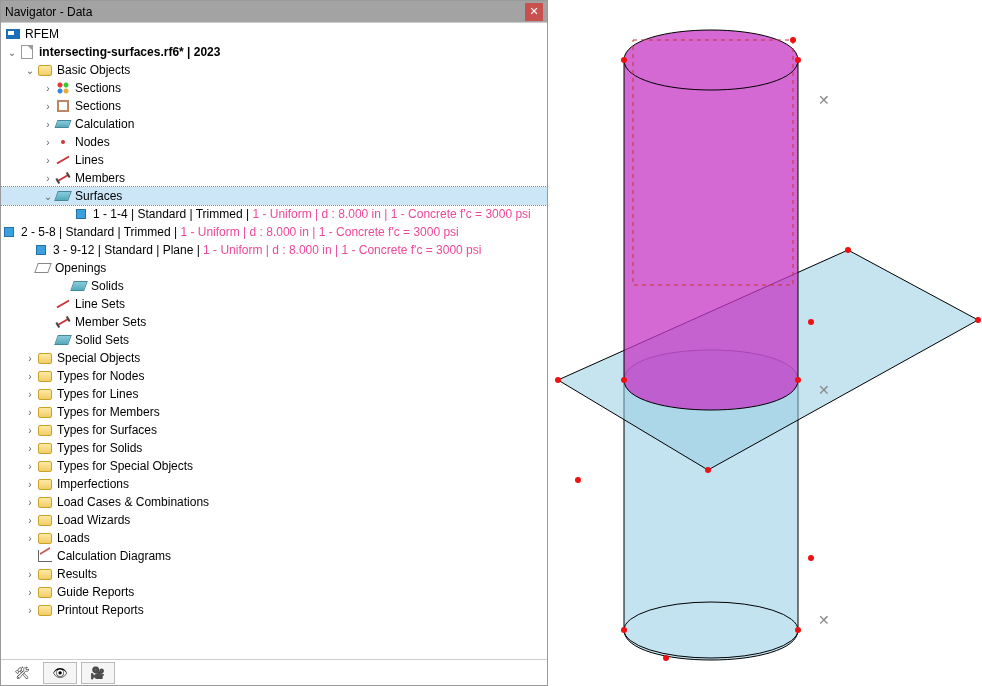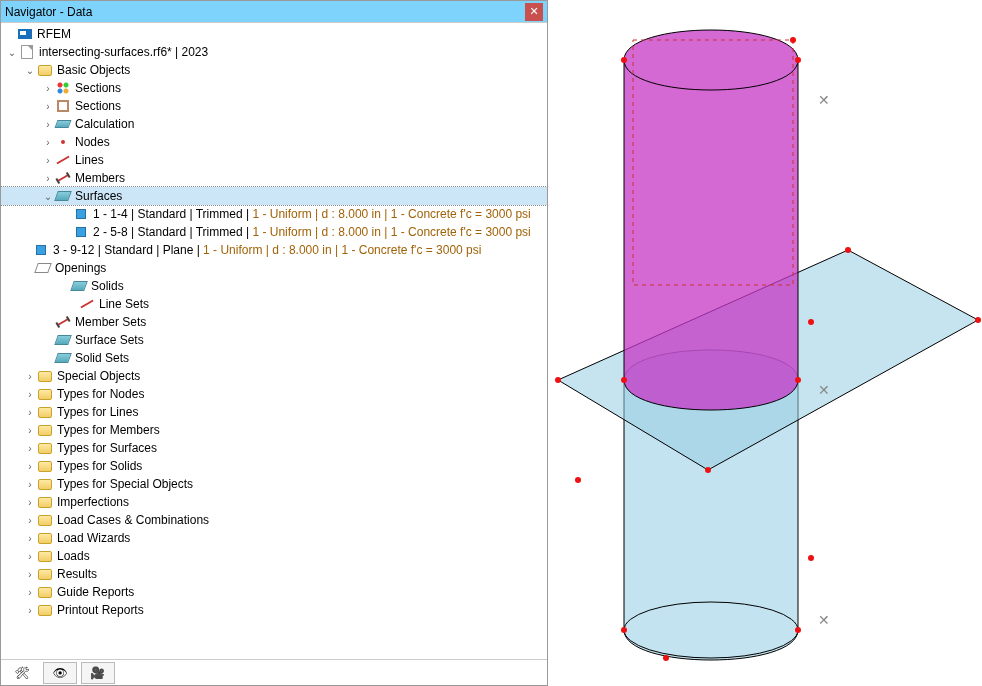--- a/index.html
+++ b/index.html
@@ -1,18 +1,18 @@
 <!DOCTYPE html>
 <html><head>
 <meta charset="utf-8">
 <style>
   * { box-sizing: border-box; margin: 0; padding: 0; font-family: "Segoe UI", Tahoma, sans-serif; font-size: 12px; }
   body { background: #fff; width: 982px; height: 686px; display: flex; overflow: hidden; }
   .nav-panel { width: 548px; height: 686px; border: 1px solid #999; display: flex; flex-direction: column; background: #fff; }
-  .title-bar { height: 22px; background: #7dd3fc; border-bottom: 1px solid #ccc; display: flex; align-items: center; padding: 0 4px; }
+  .title-bar { height: 22px; background: #a3a3a3; border-bottom: 1px solid #ccc; display: flex; align-items: center; padding: 0 4px; }
   .title-bar span { flex: 1; }
   .close-btn { width: 18px; height: 18px; background: #c8504f; color: #fff; display: flex; align-items: center; justify-content: center; cursor: pointer; font-size: 11px; line-height: 1; }
   .tree { flex: 1; overflow: auto; padding: 2px 0; }
   .row { display: flex; align-items: center; height: 18px; white-space: nowrap; cursor: default; }
   .row.sel { outline: 1px dotted #888; background: #cde6f7; }
   .toggle { width: 14px; display: inline-flex; align-items: center; justify-content: center; color: #666; font-size: 10px; cursor: pointer; }
   .icon { width: 16px; height: 16px; display: inline-flex; align-items: center; justify-content: center; margin-right: 2px; }
   .icon-folder { background: linear-gradient(#ffe9a6,#f0cd66); border: 1px solid #c9a227; border-radius: 2px; width: 14px; height: 11px; }
   .icon-rfem { background: #1a6fb8; width: 14px; height: 10px; position: relative; }
   .icon-rfem::after { content:""; position:absolute; background:#fff; width:6px; height:4px; left:2px; top:2px; }
@@ -29,40 +29,40 @@
   .icon-line { width:14px; height:2px; background:#c33; transform: rotate(-30deg); }
   .icon-member { width:14px; height:2px; background:#c33; transform: rotate(-30deg); position:relative; }
   .icon-member::before, .icon-member::after { content:""; position:absolute; width:2px; height:6px; background:#444; top:-2px; }
   .icon-member::before { left:0; }
   .icon-member::after { right:0; }
   .icon-surf { width:14px; height:10px; background: linear-gradient(#8cd,#5ab); border: 1px solid #489; transform: skewX(-20deg); }
   .icon-box { width:10px; height:10px; background:#3aa0e0; border:1px solid #2670a8; }
   .icon-diag { width:14px; height:12px; border-left:1px solid #666; border-bottom:1px solid #666; position:relative; }
   .icon-diag::after { content:""; position:absolute; left:1px; bottom:1px; width:10px; height:8px; border-top:2px solid #c55; transform: skewY(-30deg); }
   .text { padding-left: 2px; }
-  .text b { font-weight: 400; }
-  .blue { color: #a16207; }
+  .text b { font-weight: 700; }
+  .blue { color: #ec4899; }
   .footer { height: 26px; border-top: 1px solid #ccc; display: flex; align-items: center; padding: 0 4px; gap: 4px; }
   .foot-btn { width: 34px; height: 22px; border: 1px solid #bbb; background: #f5f5f5; display: flex; align-items: center; justify-content: center; }
   .foot-btn.first { border: none; background: transparent; }
   .viewport { flex: 1; position: relative; }
   svg.scene { width: 100%; height: 100%; }
   .xmark { font-size: 14px; fill: #888; }
 </style>
 </head>
 <body>
 
 <div class="nav-panel">
   <div class="title-bar">
     <span>Navigator - Data</span>
     <div class="close-btn">✕</div>
   </div>
   <div class="tree">
 
-    <div class="row" style="padding-left:16px">
+    <div class="row" style="padding-left:4px">
       <span class="icon">
           <span class="icon-rfem"></span>
         </span>
       <span class="text">RFEM</span>
     </div>
 
     <div class="row" style="padding-left:4px">
       <span class="toggle">⌄</span>
       <span class="icon">
           <span class="icon-file"></span>
@@ -127,21 +127,21 @@
         </span>
       <span class="text">Surfaces</span>
     </div>
 
     <div class="row" style="padding-left:72px">
       <span class="icon">
           <span class="icon-box"></span>
         </span>
       <span class="text"><span>1 - 1-4 | Standard | Trimmed | </span><span class="blue">1 - Uniform | d : 8.000 in | 1 - Concrete f'c = 3000 psi</span></span>
     </div>
-    <div class="row" style="padding-left:72px">
+    <div class="row" style="">
       <span class="icon">
           <span class="icon-box"></span>
         </span>
       <span class="text"><span>2 - 5-8 | Standard | Trimmed | </span><span class="blue">1 - Uniform | d : 8.000 in | 1 - Concrete f'c = 3000 psi</span></span>
     </div>
     <div class="row" style="padding-left:32px">
       <span class="icon">
           <span class="icon-box"></span>
         </span>
       <span class="text"><span>3 - 9-12 | Standard | Plane | </span><span class="blue">1 - Uniform | d : 8.000 in | 1 - Concrete f'c = 3000 psi</span></span>
@@ -152,42 +152,36 @@
           <span class="icon-surf" style="background:#fff;border-color:#888"></span>
         </span>
       <span class="text">Openings</span>
     </div>
     <div class="row" style="padding-left:70px">
       <span class="icon">
           <span class="icon-surf"></span>
         </span>
       <span class="text">Solids</span>
     </div>
-    <div class="row" style="padding-left:78px">
+    <div class="row" style="padding-left:54px">
       <span class="icon">
           <span class="icon-line"></span>
         </span>
       <span class="text">Line Sets</span>
     </div>
     <div class="row" style="padding-left:54px">
       <span class="icon">
           <span class="icon-member"></span>
         </span>
       <span class="text">Member Sets</span>
     </div>
     <div class="row" style="padding-left:54px">
       <span class="icon">
           <span class="icon-surf"></span>
         </span>
-      <span class="text">Surface Sets</span>
-    </div>
-    <div class="row" style="padding-left:54px">
-      <span class="icon">
-          <span class="icon-surf"></span>
-        </span>
       <span class="text">Solid Sets</span>
     </div>
 
     <div id="folders-host">
         <div class="row" style="padding-left:22px">
           <span class="toggle">›</span>
           <span class="icon">
             <span class="icon-folder"></span>
           </span>
           <span class="text">Special Objects</span>
@@ -257,20 +251,26 @@
         </div>
         <div class="row" style="padding-left:22px">
           <span class="toggle">›</span>
           <span class="icon">
             <span class="icon-folder"></span>
           </span>
           <span class="text">Loads</span>
         </div>
       </div>
 
+    <div class="row" style="padding-left:36px">
+      <span class="icon">
+          <span class="icon-diag"></span>
+        </span>
+      <span class="text">Calculation Diagrams</span>
+    </div>
 
     <div id="folders2-host">
         <div class="row" style="padding-left:22px">
           <span class="toggle">›</span>
           <span class="icon">
             <span class="icon-folder"></span>
           </span>
           <span class="text">Results</span>
         </div>
         <div class="row" style="padding-left:22px">

